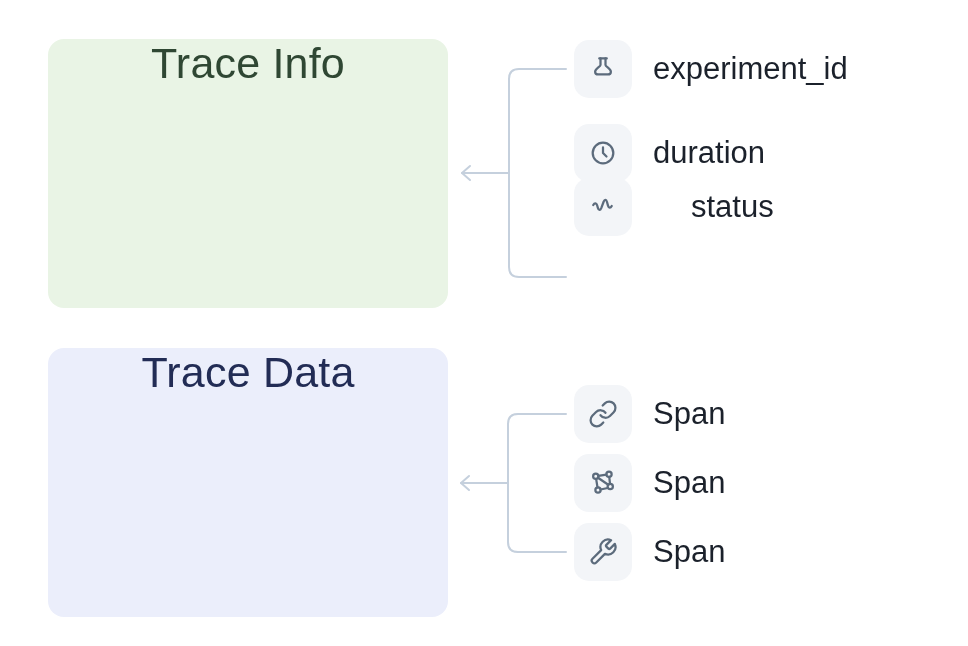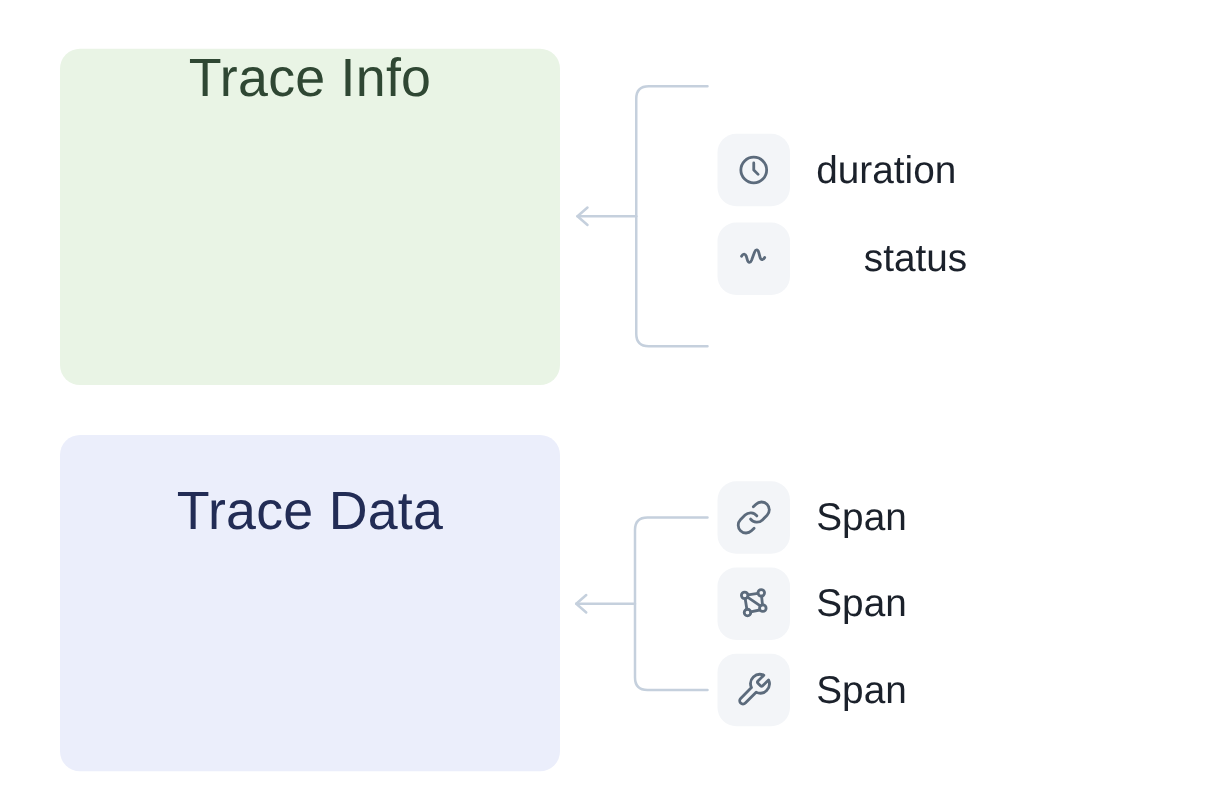--- a/index.html
+++ b/index.html
@@ -40,21 +40,21 @@
   }
   .box-info { top: 39px;  background: #e9f4e5; }
   .box-data { top: 348px; background: #ebeefb; }
   .box-title {
     font-size: 43px;
     font-weight: 400;
     letter-spacing: 0.2px;
     white-space: nowrap;
   }
   .box-info .box-title { color: #2f4733; }
-  .box-data .box-title { color: #222c55; margin-top: 37px; }
+  .box-data .box-title { color: #222c55; }
 
   .row {
     position: absolute;
     left: 574px;
     height: 58px;
     display: flex;
     align-items: center;
   }
   .chip {
     width: 58px;
@@ -77,21 +77,21 @@
     stroke-linejoin: round;
   }
   .row-label {
     margin-left: 21px;
     font-size: 31px;
     font-weight: 500;
     color: #1b212b;
     white-space: nowrap;
   }
   
-  .r1a { top: 40px; }  .r1b { top: 107px; } .r1c { top: 178px; gap: 38px; } .r1d { top: 248px; }
+  .r1a { top: 40px; }  .r1b { top: 124px; } .r1c { top: 178px; gap: 38px; } .r1d { top: 248px; }
   .r2a { top: 385px; } .r2b { top: 454px; } .r2c { top: 523px; }
 </style>
 </head>
 <body>
 
 <div class="canvas">
 
   <svg class="connectors" viewBox="0 0 968 646" xmlns="http://www.w3.org/2000/svg" aria-hidden="true">
 
     <path d="M566 69 H519 Q509 69 509 79 V267 Q509 277 519 277 H566"></path>
@@ -104,20 +104,29 @@
   </svg>
 
   <div class="box box-info">
     <span class="box-title">Trace Info</span>
   </div>
 
   <div class="box box-data">
     <span class="box-title">Trace Data</span>
   </div>
 
+  <div class="row r1a">
+    <span class="chip">
+      <svg viewBox="0 0 24 24">
+        <path d="M9 3.5h6"></path>
+        <path d="M10 3.5v5.2c0 1.5-4.3 3-4.3 5.4 0 1.4 1.1 2.2 2.5 2.2h7.6c1.4 0 2.5-.8 2.5-2.2 0-2.4-4.3-3.9-4.3-5.4V3.5"></path>
+      </svg>
+    </span>
+    <span class="row-label">experiment_id</span>
+  </div>
 
   <div class="row r1b">
     <span class="chip">
       <svg viewBox="0 0 24 24">
         <circle cx="12" cy="12" r="8.25"></circle>
         <path d="M12 7.5V12l2.8 2.8"></path>
       </svg>
     </span>
     <span class="row-label">duration</span>
   </div>

